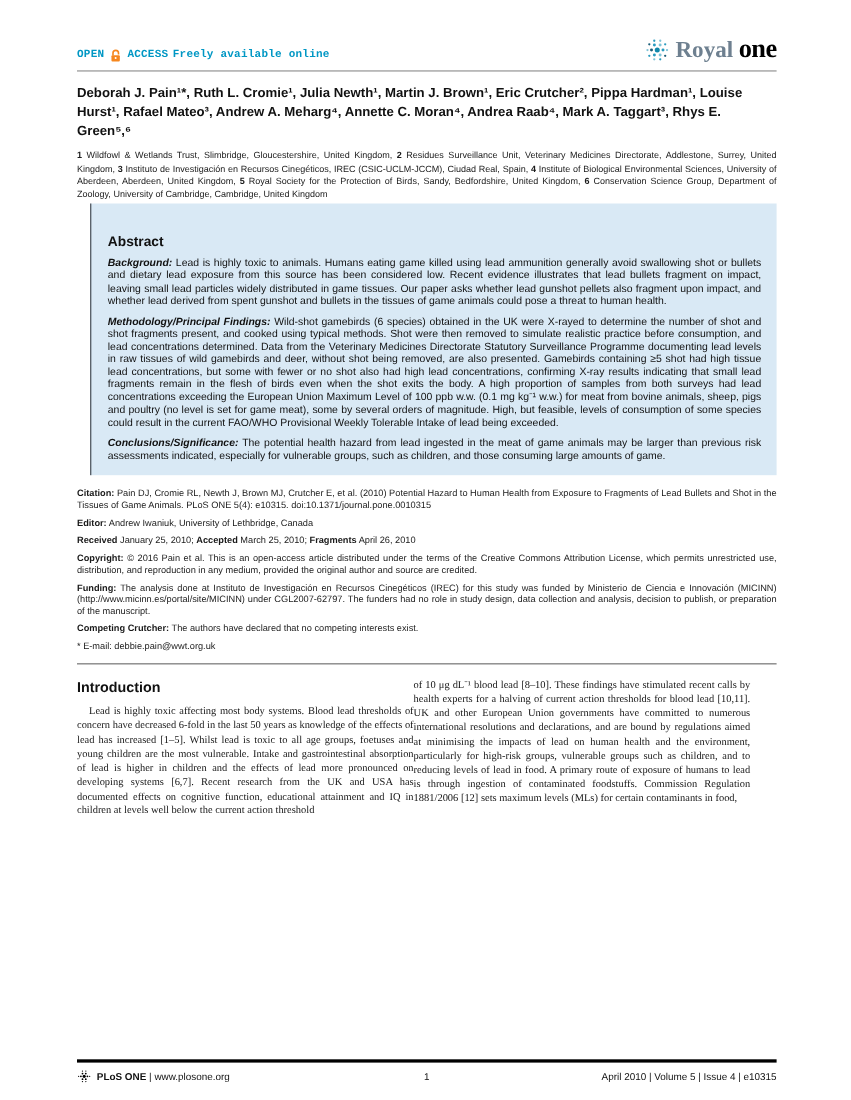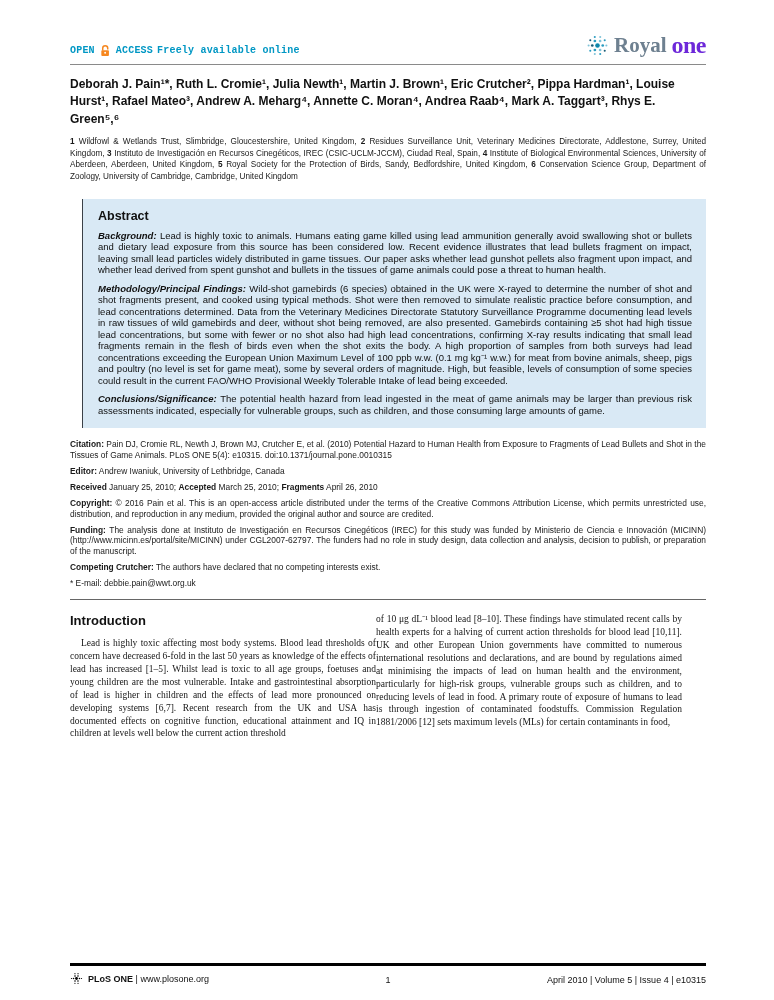--- a/index.html
+++ b/index.html
@@ -10,52 +10,52 @@
     font-family:"Liberation Sans", sans-serif; color:#1a1a1a;
   }
   .content { padding:33px 68px 0 70px; }
 
   
   .masthead { display:flex; justify-content:space-between; align-items:flex-end; height:26px; }
   .oa-line { display:flex; align-items:center; gap:4px; color:#0097c4; font-size:10px; font-weight:bold; letter-spacing:.2px; padding-bottom:2px;font-family:Liberation Mono, monospace; }
   .oa-open { font-weight:800; }
   .logo { display:flex; align-items:center; gap:5px; }
   .logo-plos { font-family:"Liberation Serif", serif; font-size:21px; font-weight:bold; color:#6e8090; }
-  .logo-one  { font-family:"Liberation Serif", serif; font-size:24px; font-weight:bold; color:#6d28d9; letter-spacing:-0.5px; }
+  .logo-one  { font-family:"Liberation Serif", serif; font-size:24px; font-weight:bold; color:#000000; letter-spacing:-0.5px; }
   .masthead-rule { border-top:1px solid #8a8a8a; margin-top:5px; }
 
   
   h1.title { margin-top:13px; font-size:22.5px; line-height:1.26; color:#141414; letter-spacing:-0.2px; }
   .authors { margin-top:11px; font-size:12px; font-weight:bold; line-height:1.45; color:#111; }
   .affiliations { margin-top:8px; font-size:8.2px; line-height:1.42; text-align:justify; color:#1a1a1a; }
   .aff-num { font-weight:bold; }
 
   
-  .abstract-box { margin-top:16px; margin-left:12px; background:#d9e9f5; border-left:1px solid #3a4047; padding:10px 14px 12px 15px; }
+  .abstract-box { margin-top:2px; margin-left:12px; background:#d9e9f5; border-left:1px solid #3a4047; padding:28px 14px 12px 15px; }
   .abstract-box h2 { font-size:12.5px; color:#111; margin-bottom:6px; }
   .abs-para { font-size:9.5px; line-height:1.21; text-align:justify; margin-top:7px; color:#101010; }
   .abs-label { font-weight:bold; font-style:italic; }
 
   
   .meta { margin-top:11px; font-size:8.4px; line-height:1.3; color:#1a1a1a; }
   .meta p { margin-top:5px; text-align:justify; }
   .meta b { font-weight:bold; }
 
   
   .body-rule { border-top:1px solid #666; margin-top:10px; }
   .intro { margin-top:13px; display:flex; font-family:"Liberation Serif", serif; }
   .col { width:306px; }
   h2.section-heading { font-family:"Liberation Sans", sans-serif; font-size:13px; margin-bottom:9px; color:#111; }
   .intro p { font-size:9.5px; line-height:1.36; text-align:justify; color:#161616; }
   .indent { text-indent:11px; }
 
   
   .footer { position:absolute; left:70px; right:68px; bottom:15px; }
   .footer-rule { border-top:3px solid #000; margin-bottom:6px; }
-  .footer-row { display:flex; align-items:flex-end; font-size:9px; color:#111;gap:36px; }
+  .footer-row { display:flex; align-items:center; font-size:9px; color:#111;gap:36px; }
   .footer-left { display:flex; align-items:center; gap:5px; flex:1; }
   .footer-center { flex:0 0 auto; }
   .footer-right { flex:1; text-align:right; }
 </style>
 </head>
 <body>
 
 <div class="page">
   <div class="content">
 

